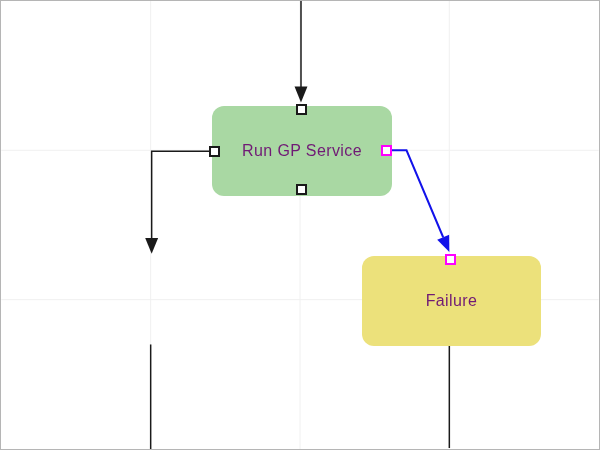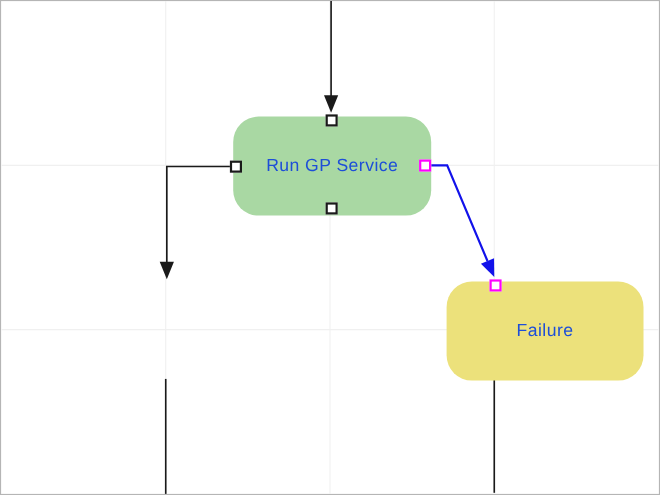--- a/index.html
+++ b/index.html
@@ -8,30 +8,30 @@
     position:relative;
     width:600px;height:450px;
     background:#ffffff;
     border:1px solid #b5b5b5;
     overflow:hidden;
     font-family:"Liberation Sans", sans-serif;
   }
   .layer{position:absolute;left:0;top:0;width:100%;height:100%;}
   .node{
     position:absolute;
-    border-radius:23px;
+    border-radius:12px;
     display:flex;align-items:center;justify-content:center;
     font-size:16px;
     letter-spacing:0.4px;
-    color:#1d4ed8;
+    color:#701a75;
     cursor:move;
   }
   .node-green{left:211px;top:105px;width:180px;height:90px;background:#a9d8a3;}
   .node-yellow-left{left:62px;top:255px;width:178px;height:90px;background:#ece17b;}
-  .node-yellow-right{left:361px;top:255px;width:179px;height:90px;background:#ece17b;margin-left:44px;}
+  .node-yellow-right{left:361px;top:255px;width:179px;height:90px;background:#ece17b;}
   .port{
     position:absolute;
     width:11px;height:11px;
     background:#ffffff;
     border:2px solid #1a1a1a;
   }
   .port.selected{border-color:#ff00ff;}
   .port-green-top{left:295px;top:103px;}
   .port-green-left{left:208px;top:145px;}
   .port-green-right{left:380px;top:144px;}

